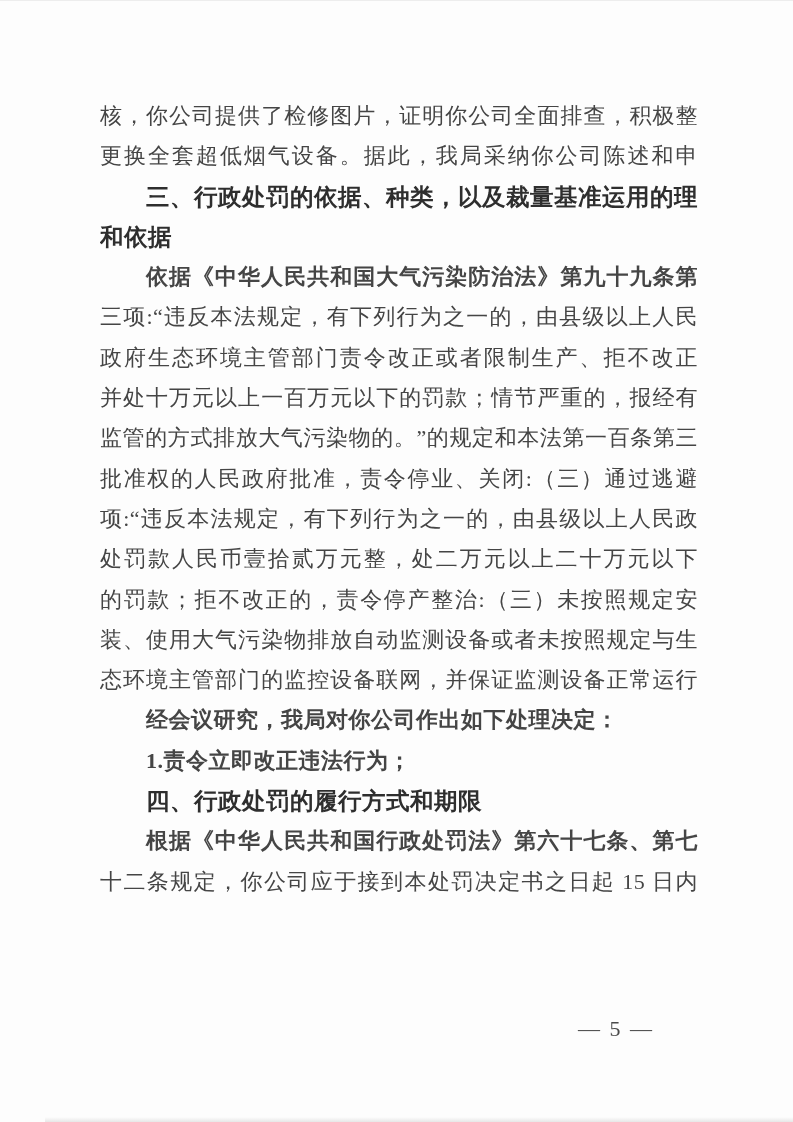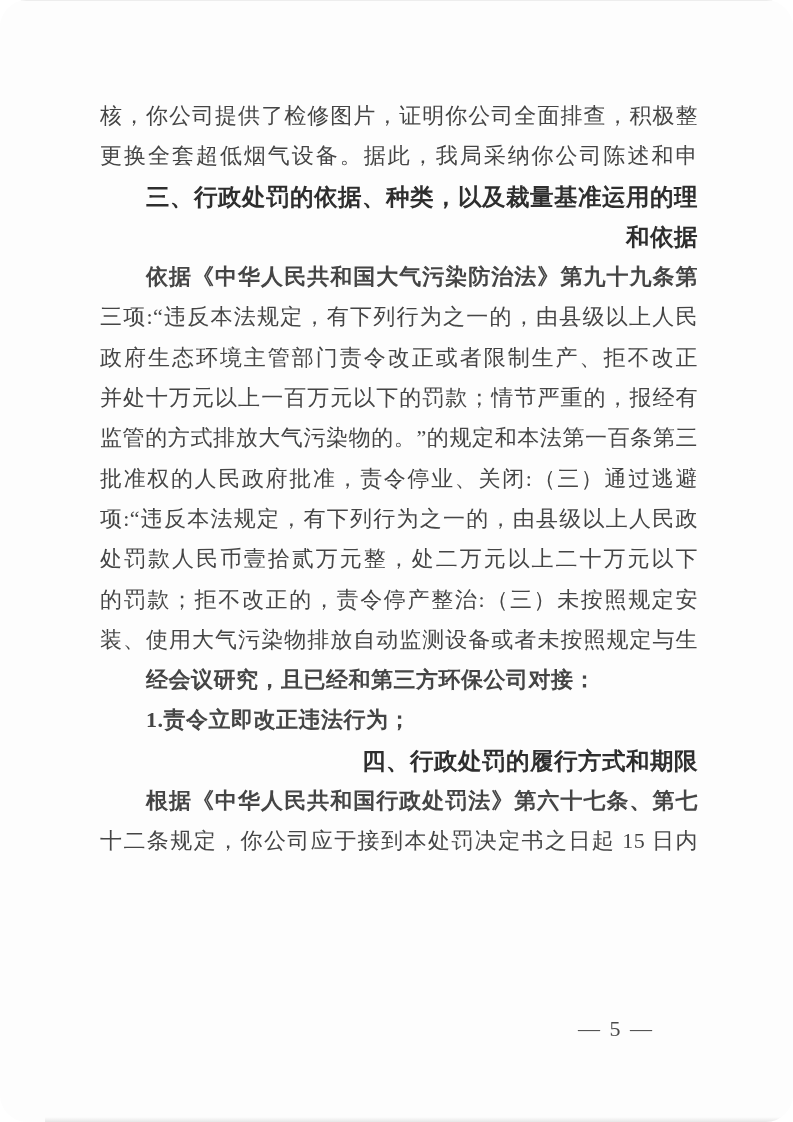--- a/index.html
+++ b/index.html
@@ -2,21 +2,20 @@
 <html><head>
 <meta charset="utf-8">
 <style>
   html,body{margin:0;padding:0;background:#ffffff;}
   .page{
     position:relative;
     width:793px;height:1122px;
     background:#fdfdfd;
     overflow:hidden;
     font-family:"Liberation Serif","DejaVu Serif",serif;
-    border-radius:27px;
   }
   .edge-top{
     position:absolute;top:0;left:0;right:0;height:1px;
     background:#ededed;
   }
   .edge-bottom{
     position:absolute;bottom:0;left:45px;right:0;height:5px;
     background:linear-gradient(#fdfdfd,#e7e7e7);
   }
   .content{
@@ -36,21 +35,20 @@
   }
   .line.indent{
     padding-left:46px;
     font-weight:bold;
   }
   .line.h{
     font-family:"Liberation Sans","DejaVu Sans",sans-serif;
     font-weight:700;
     font-size:23.5px;
     color:#2e2e2e;
-    text-align:right;
   }
   .page-number{
     position:absolute;left:100px;top:1014px;width:598px;
     box-sizing:border-box;
     padding-right:44px;
     text-align:right;
     font-size:22px;
     line-height:30px;
     letter-spacing:2px;
     color:#4a4a4a;
@@ -70,21 +68,22 @@
     <div class="line indent stretch">依据《中华人民共和国大气污染防治法》第九十九条第</div>
     <div class="line stretch">三项:“违反本法规定，有下列行为之一的，由县级以上人民</div>
     <div class="line stretch">政府生态环境主管部门责令改正或者限制生产、拒不改正的，</div>
     <div class="line stretch">并处十万元以上一百万元以下的罚款；情节严重的，报经有</div>
     <div class="line stretch">监管的方式排放大气污染物的。”的规定和本法第一百条第三</div>
     <div class="line stretch">批准权的人民政府批准，责令停业、关闭:（三）通过逃避</div>
     <div class="line stretch">项:“违反本法规定，有下列行为之一的，由县级以上人民政</div>
     <div class="line stretch">处罚款人民币壹拾贰万元整，处二万元以上二十万元以下</div>
     <div class="line stretch">的罚款；拒不改正的，责令停产整治:（三）未按照规定安</div>
     <div class="line stretch">装、使用大气污染物排放自动监测设备或者未按照规定与生</div>
-    <div class="line indent">经会议研究，且已经和第三方环保公司对接：</div>
+    <div class="line stretch">态环境主管部门的监控设备联网，并保证监测设备正常运行</div>
+    <div class="line indent">经会议研究，我局对你公司作出如下处理决定：</div>
     <div class="line indent">1.责令立即改正违法行为；</div>
     <div class="line h indent">四、行政处罚的履行方式和期限</div>
     <div class="line indent stretch">根据《中华人民共和国行政处罚法》第六十七条、第七</div>
     <div class="line stretch">十二条规定，你公司应于接到本处罚决定书之日起 15 日内</div>
   </div>
 
   <div class="page-number">— 5 —</div>
 
   <div class="edge-bottom"></div>
 </div>

